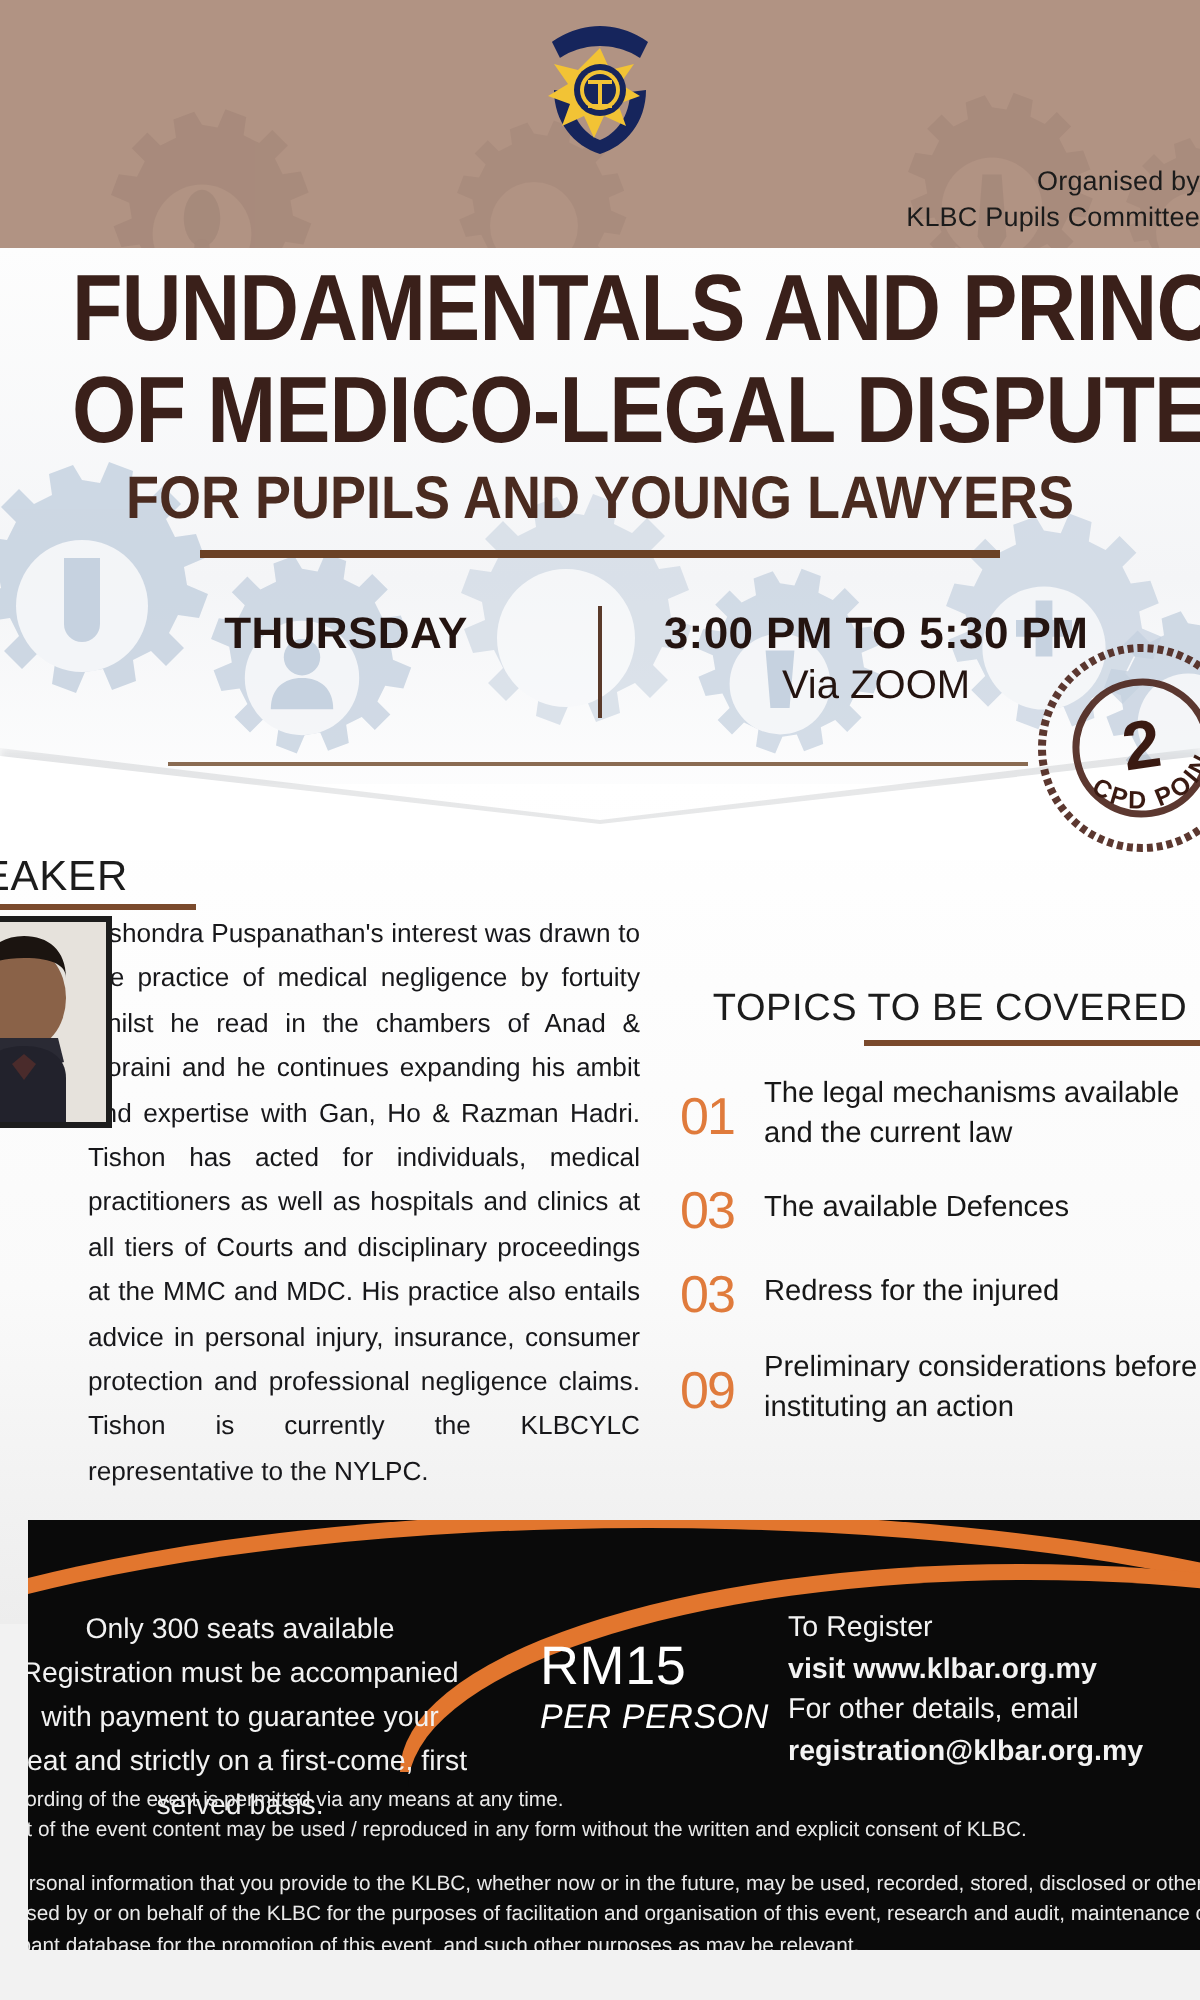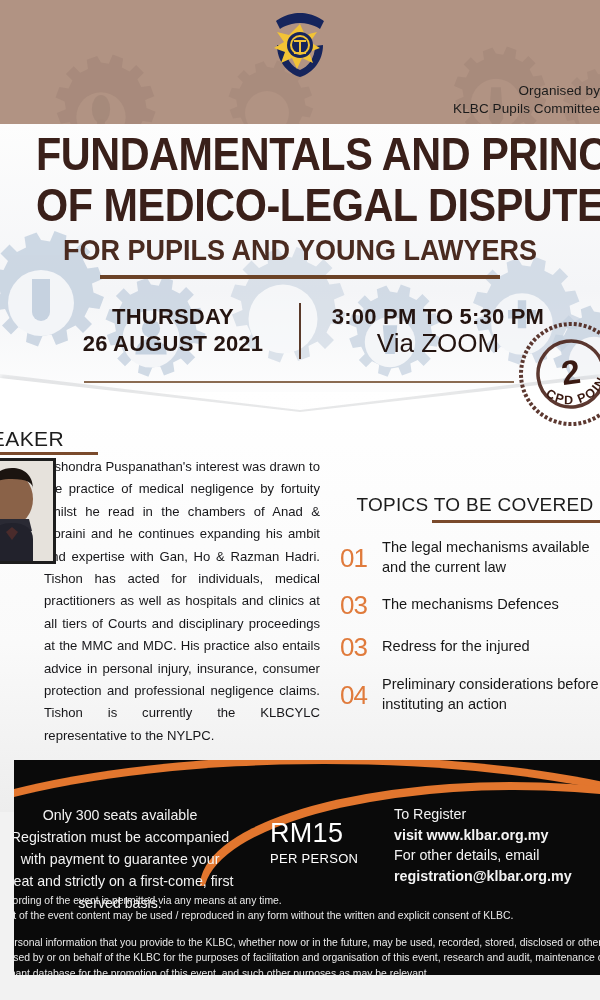--- a/index.html
+++ b/index.html
@@ -68,21 +68,21 @@
     font-weight:bold; font-size:30px; line-height:40px; color:#4a2b20;
     transform:scaleX(.9); white-space:nowrap;
   }
   .rule-brown { width:400px; height:4px; background:#6b4226; margin:5px auto 0; }
 
   
   .dtrow { position:absolute; top:303px; left:0; width:600px; z-index:6; display:flex; justify-content:center; }
   .dt-left  { width:252px; text-align:center; color:#241410; }
   .dt-right { width:252px; text-align:center; color:#241410; padding-left:22px;}
   .dt-big   { font-size:22px; font-weight:bold; line-height:27px; letter-spacing:.2px;}
-  .dt-sub   { font-size:26px; line-height:27px; }
+  .dt-sub   { font-size:20px; line-height:27px; }
   .dt-div   { width:2px; background:#5a3a2a; height:56px; align-self:center; }
   .rule-thin { position:absolute; top:381px; left:84px; width:430px; height:2px; background:#8a6b52; z-index:6;}
 
   
   .cpd { position:absolute; left:516px; top:319px; width:110px; height:110px; z-index:7; transform:rotate(-8deg); }
 
   
   .spk-head {
     position:absolute; top:427px; left:-38px; z-index:6;
     font-size:21px; letter-spacing:.4px; color:#1c1c1c;
@@ -139,21 +139,21 @@
     background:#0a0a0a; z-index:4;
   }
   .seats {
     position:absolute; left:-44px; top:44px; width:300px; z-index:6;
     color:#f2f2f2; font-size:14.2px; line-height:22px; text-align:center;
   }
   .price {
     position:absolute; left:256px; top:58px; width:150px; z-index:6; text-align:left; color:#ffffff;
   }
   .price-main { font-size:27px; line-height:31px; letter-spacing:.3px;}
-  .price-sub  { font-size:13px; line-height:19px; letter-spacing:.3px;}
+  .price-sub  { font-size:17px; line-height:19px; letter-spacing:.3px;font-style:italic;}
   .register {
     position:absolute; left:380px; top:44px; width:290px; z-index:6; color:#f3f3f3;
     font-size:14.3px; line-height:20.5px; text-align:left;
   }
   .register b { font-weight:bold; }
   .fineprint {
     position:absolute; left:-32px; top:133px; width:680px; z-index:6;
     color:#e9e9e9; font-size:10.4px; line-height:15.4px;
   }
   .fineprint p { margin-bottom:0; }
@@ -283,21 +283,20 @@
   <div class="title-wrap">
     <div class="t1">FUNDAMENTALS AND PRINCIPLES</div>
     <div class="t2">OF MEDICO-LEGAL DISPUTES</div>
     <div class="t3">FOR PUPILS AND YOUNG LAWYERS</div>
     <div class="rule-brown"></div>
   </div>
 
   <div class="dtrow">
     <div class="dt-left">
       <div class="dt-big">THURSDAY</div>
-      <div class="dt-big">26 AUGUST 2021</div>
     </div>
     <div class="dt-div"></div>
     <div class="dt-right">
       <div class="dt-big">3:00 PM TO 5:30 PM</div>
       <div class="dt-sub">Via ZOOM</div>
     </div>
   </div>
   <div class="rule-thin"></div>
 
   <div class="cpd">
@@ -333,28 +332,28 @@
 
   <div class="topics-head">TOPICS TO BE COVERED</div>
   <div class="topics-underline"></div>
   <div class="topics">
     <div class="topic">
       <div class="tnum">01</div>
       <div class="ttext">The legal mechanisms available and the current law</div>
     </div>
     <div class="topic">
       <div class="tnum">03</div>
-      <div class="ttext">The mechanisms Defences</div>
+      <div class="ttext">The available Defences</div>
     </div>
     <div class="topic">
       <div class="tnum">03</div>
       <div class="ttext">Redress for the injured</div>
     </div>
     <div class="topic">
-      <div class="tnum">04</div>
+      <div class="tnum">09</div>
       <div class="ttext">Preliminary considerations before instituting an action</div>
     </div>
   </div>
 
   <div class="footer">
     <div class="wave-orange"></div>
     <div class="wave-black"></div>
     <div class="wave-orange2"></div>
     <div class="wave-black2"></div>
 

